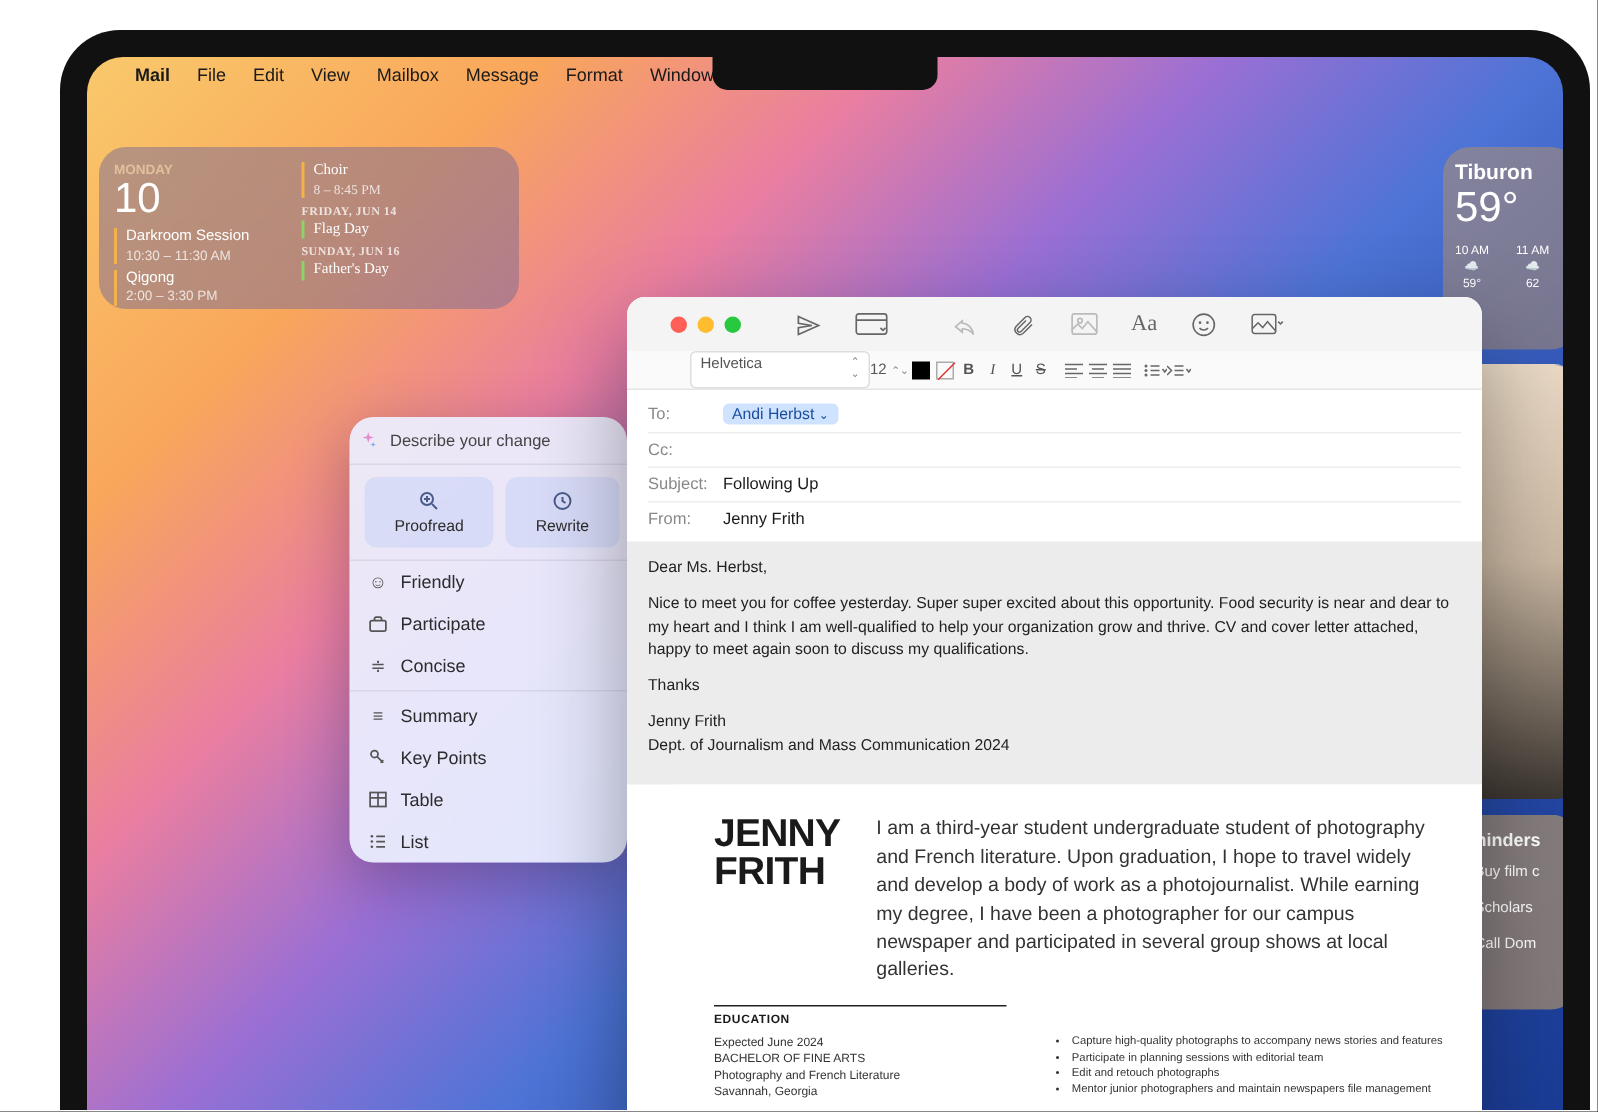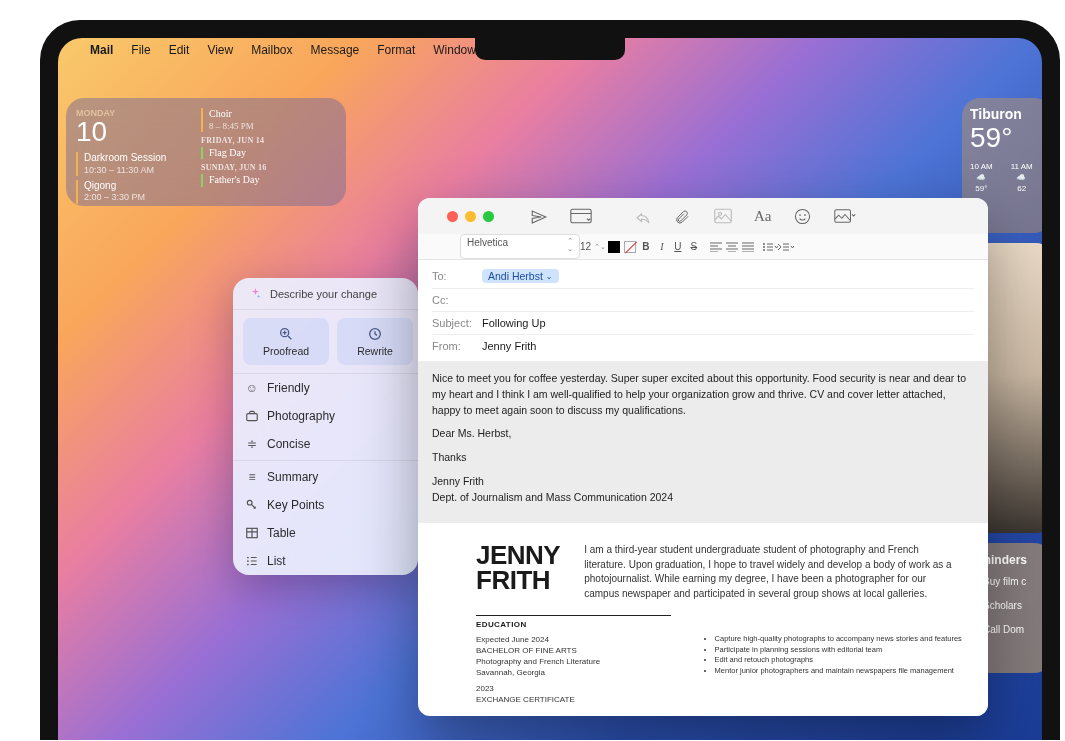--- a/index.html
+++ b/index.html
@@ -108,21 +108,21 @@
   box-shadow: 0 12px 40px rgba(0,0,0,0.25);
   backdrop-filter: blur(25px);
   font-size: 12px;
   color: #2c2c2e;
   overflow: hidden;
 }
 #wtools .wrow {
   display: flex; align-items: center; gap: 8px;
   padding: 7px 12px;
 }
-#wtools .hdr { border-bottom: 1px solid rgba(0,0,0,0.07); padding: 9px 16px; font-weight: 500; font-size: 11px; color: #444; }
+#wtools .hdr { border-bottom: 1px solid rgba(0,0,0,0.07); padding: 9px 6px; font-weight: 500; font-size: 11px; color: #444; }
 #wtools .hdr .sparkle { width: 13px; height: 13px; }
 #wtools .toolbtns { display: flex; gap: 8px; padding: 8px 10px; border-bottom: 1px solid rgba(0,0,0,0.07); }
 #wtools .tbtn {
   flex: 1;
   background: rgba(200,210,245,0.55);
   border-radius: 8px;
   text-align: center;
   padding: 8px 20px;
   font-size: 10.5px; font-weight: 500;
   cursor: pointer;
@@ -178,21 +178,21 @@
 }
 #mail .body p { margin-bottom: 8px; }
 #mail .resume {
   background: #fff;
   padding: 20px 26px 4px;
   font-size: 9px;
   margin-left: 32px;
 }
 #mail .resume .intro { display: flex; gap: 24px; margin-bottom: 14px; }
 #mail .resume .nm { font-size: 26px; font-weight: 800; letter-spacing: -0.5px; line-height: 0.95; }
-#mail .resume .introtxt { font-size: 10px; line-height: 1.45; color: #333; }
+#mail .resume .introtxt { font-size: 13px; line-height: 1.45; color: #333; }
 #mail .resume .cols { display: flex; gap: 32px; }
 #mail .resume .col { flex: 1; }
 #mail .resume .col.narrow { flex: 0.75; }
 #mail .resume h4 { font-size: 8px; font-weight: 800; letter-spacing: 0.4px; border-top: 1px solid #222; padding-top: 4px; margin-bottom: 6px; }
 #mail .resume .blk { font-size: 8px; line-height: 1.35; margin-bottom: 6px; color: #333; }
 #mail .resume ul { font-size: 7.5px; line-height: 1.4; padding-left: 12px; color: #333; }
 .fmtic { display: inline-flex; align-items: center; justify-content: center; min-width: 16px; cursor: pointer; color: #555;}
 svg { display: block; }
 </style>
 </head>
@@ -311,21 +311,21 @@
           <span class="ic">☺</span>
           <span>Friendly</span>
         </div>
       <div class="wrow">
           <span class="ic">
             <svg width="14" height="14" viewBox="0 0 24 24">
               <rect x="3" y="8" width="18" height="12" rx="2" fill="none" stroke="#555" stroke-width="2"></rect>
               <path d="M8 8V6a2 2 0 012-2h4a2 2 0 012 2v2" fill="none" stroke="#555" stroke-width="2"></path>
             </svg>
           </span>
-          <span>Photography</span>
+          <span>Participate</span>
         </div>
       <div class="wrow">
           <span class="ic">≑</span>
           <span>Concise</span>
         </div>
       <div class="sep"></div>
       <div class="wrow">
           <span class="ic">≡</span>
           <span>Summary</span>
         </div>
@@ -503,22 +503,22 @@
         <div class="hrow">
           <span class="lbl">Subject:</span>
           <span>Following Up</span>
         </div>
         <div class="hrow" style="border-bottom:none">
           <span class="lbl">From:</span>
           <span>Jenny Frith</span>
         </div>
       </div>
       <div class="body">
+        <p>Dear Ms. Herbst,</p>
         <p>Nice to meet you for coffee yesterday. Super super excited about this opportunity. Food security is near and dear to my heart and I think I am well-qualified to help your organization grow and thrive. CV and cover letter attached, happy to meet again soon to discuss my qualifications.</p>
-        <p>Dear Ms. Herbst,</p>
         <p>Thanks</p>
         <p style="margin-bottom:0">Jenny Frith</p>
         <p>Dept. of Journalism and Mass Communication 2024</p>
       </div>
       <div class="resume">
         <div class="intro">
           <div>
             <div class="nm">JENNY</div>
             <div class="nm">FRITH</div>
           </div>

